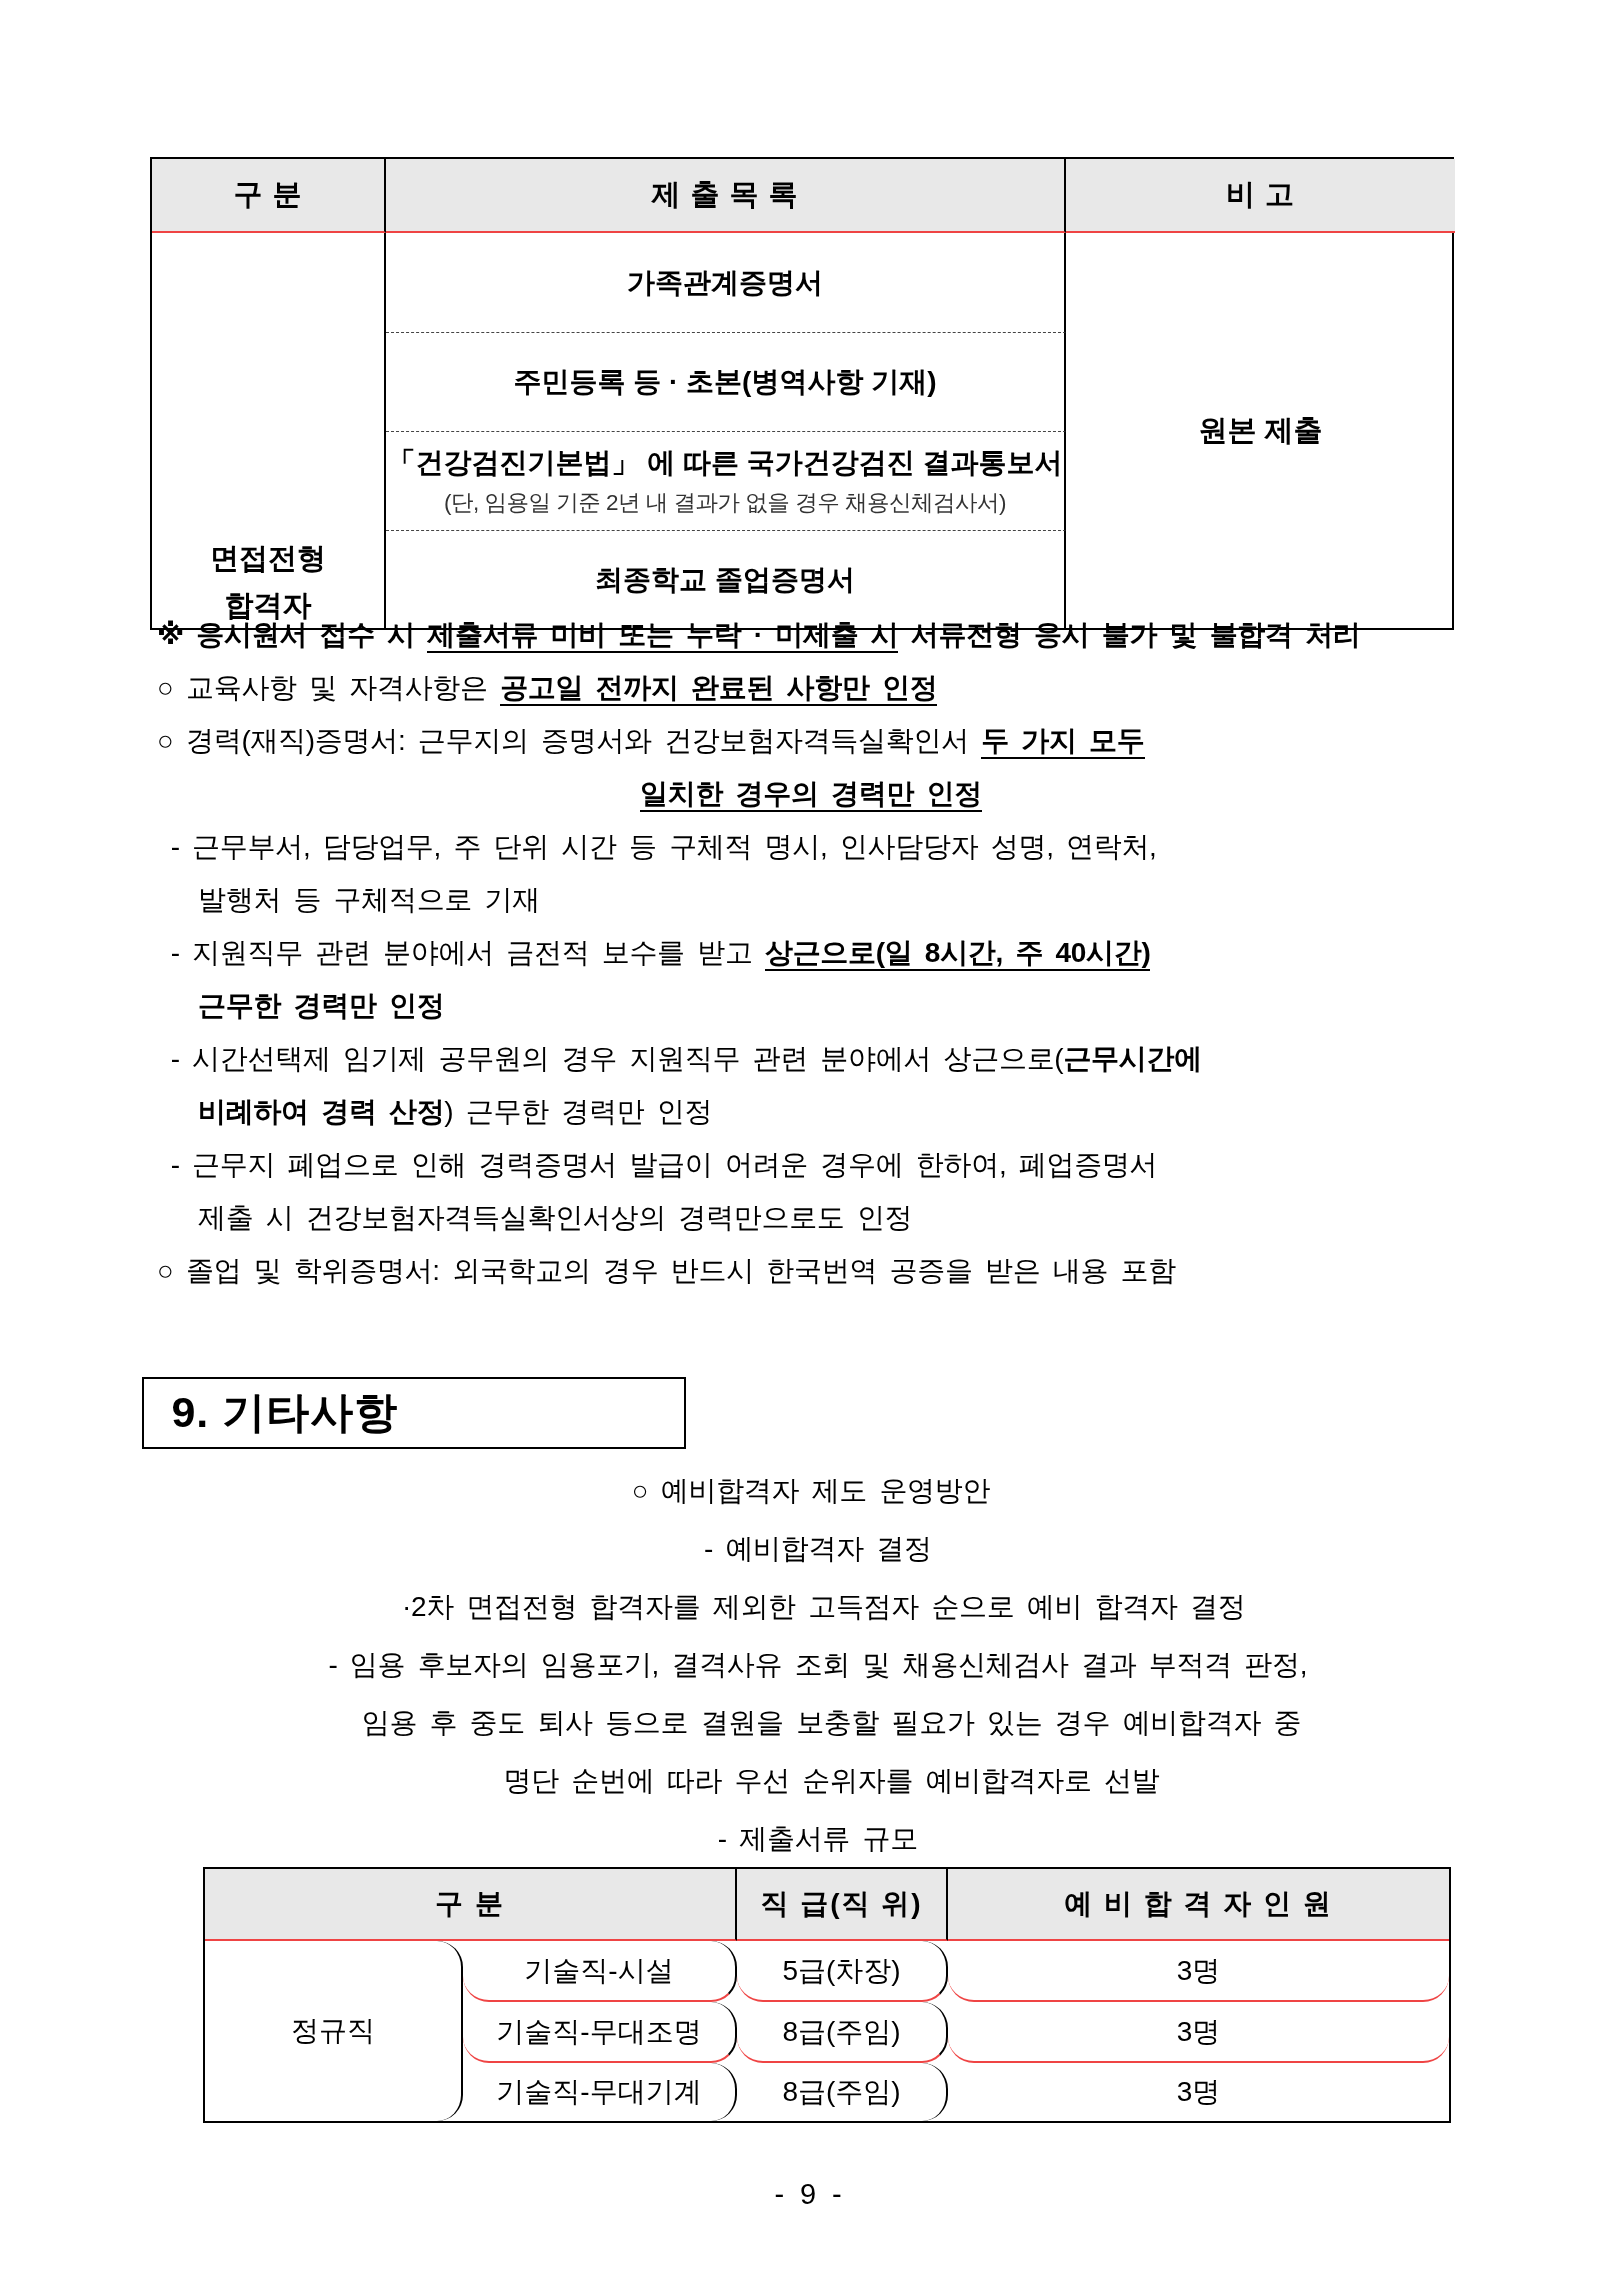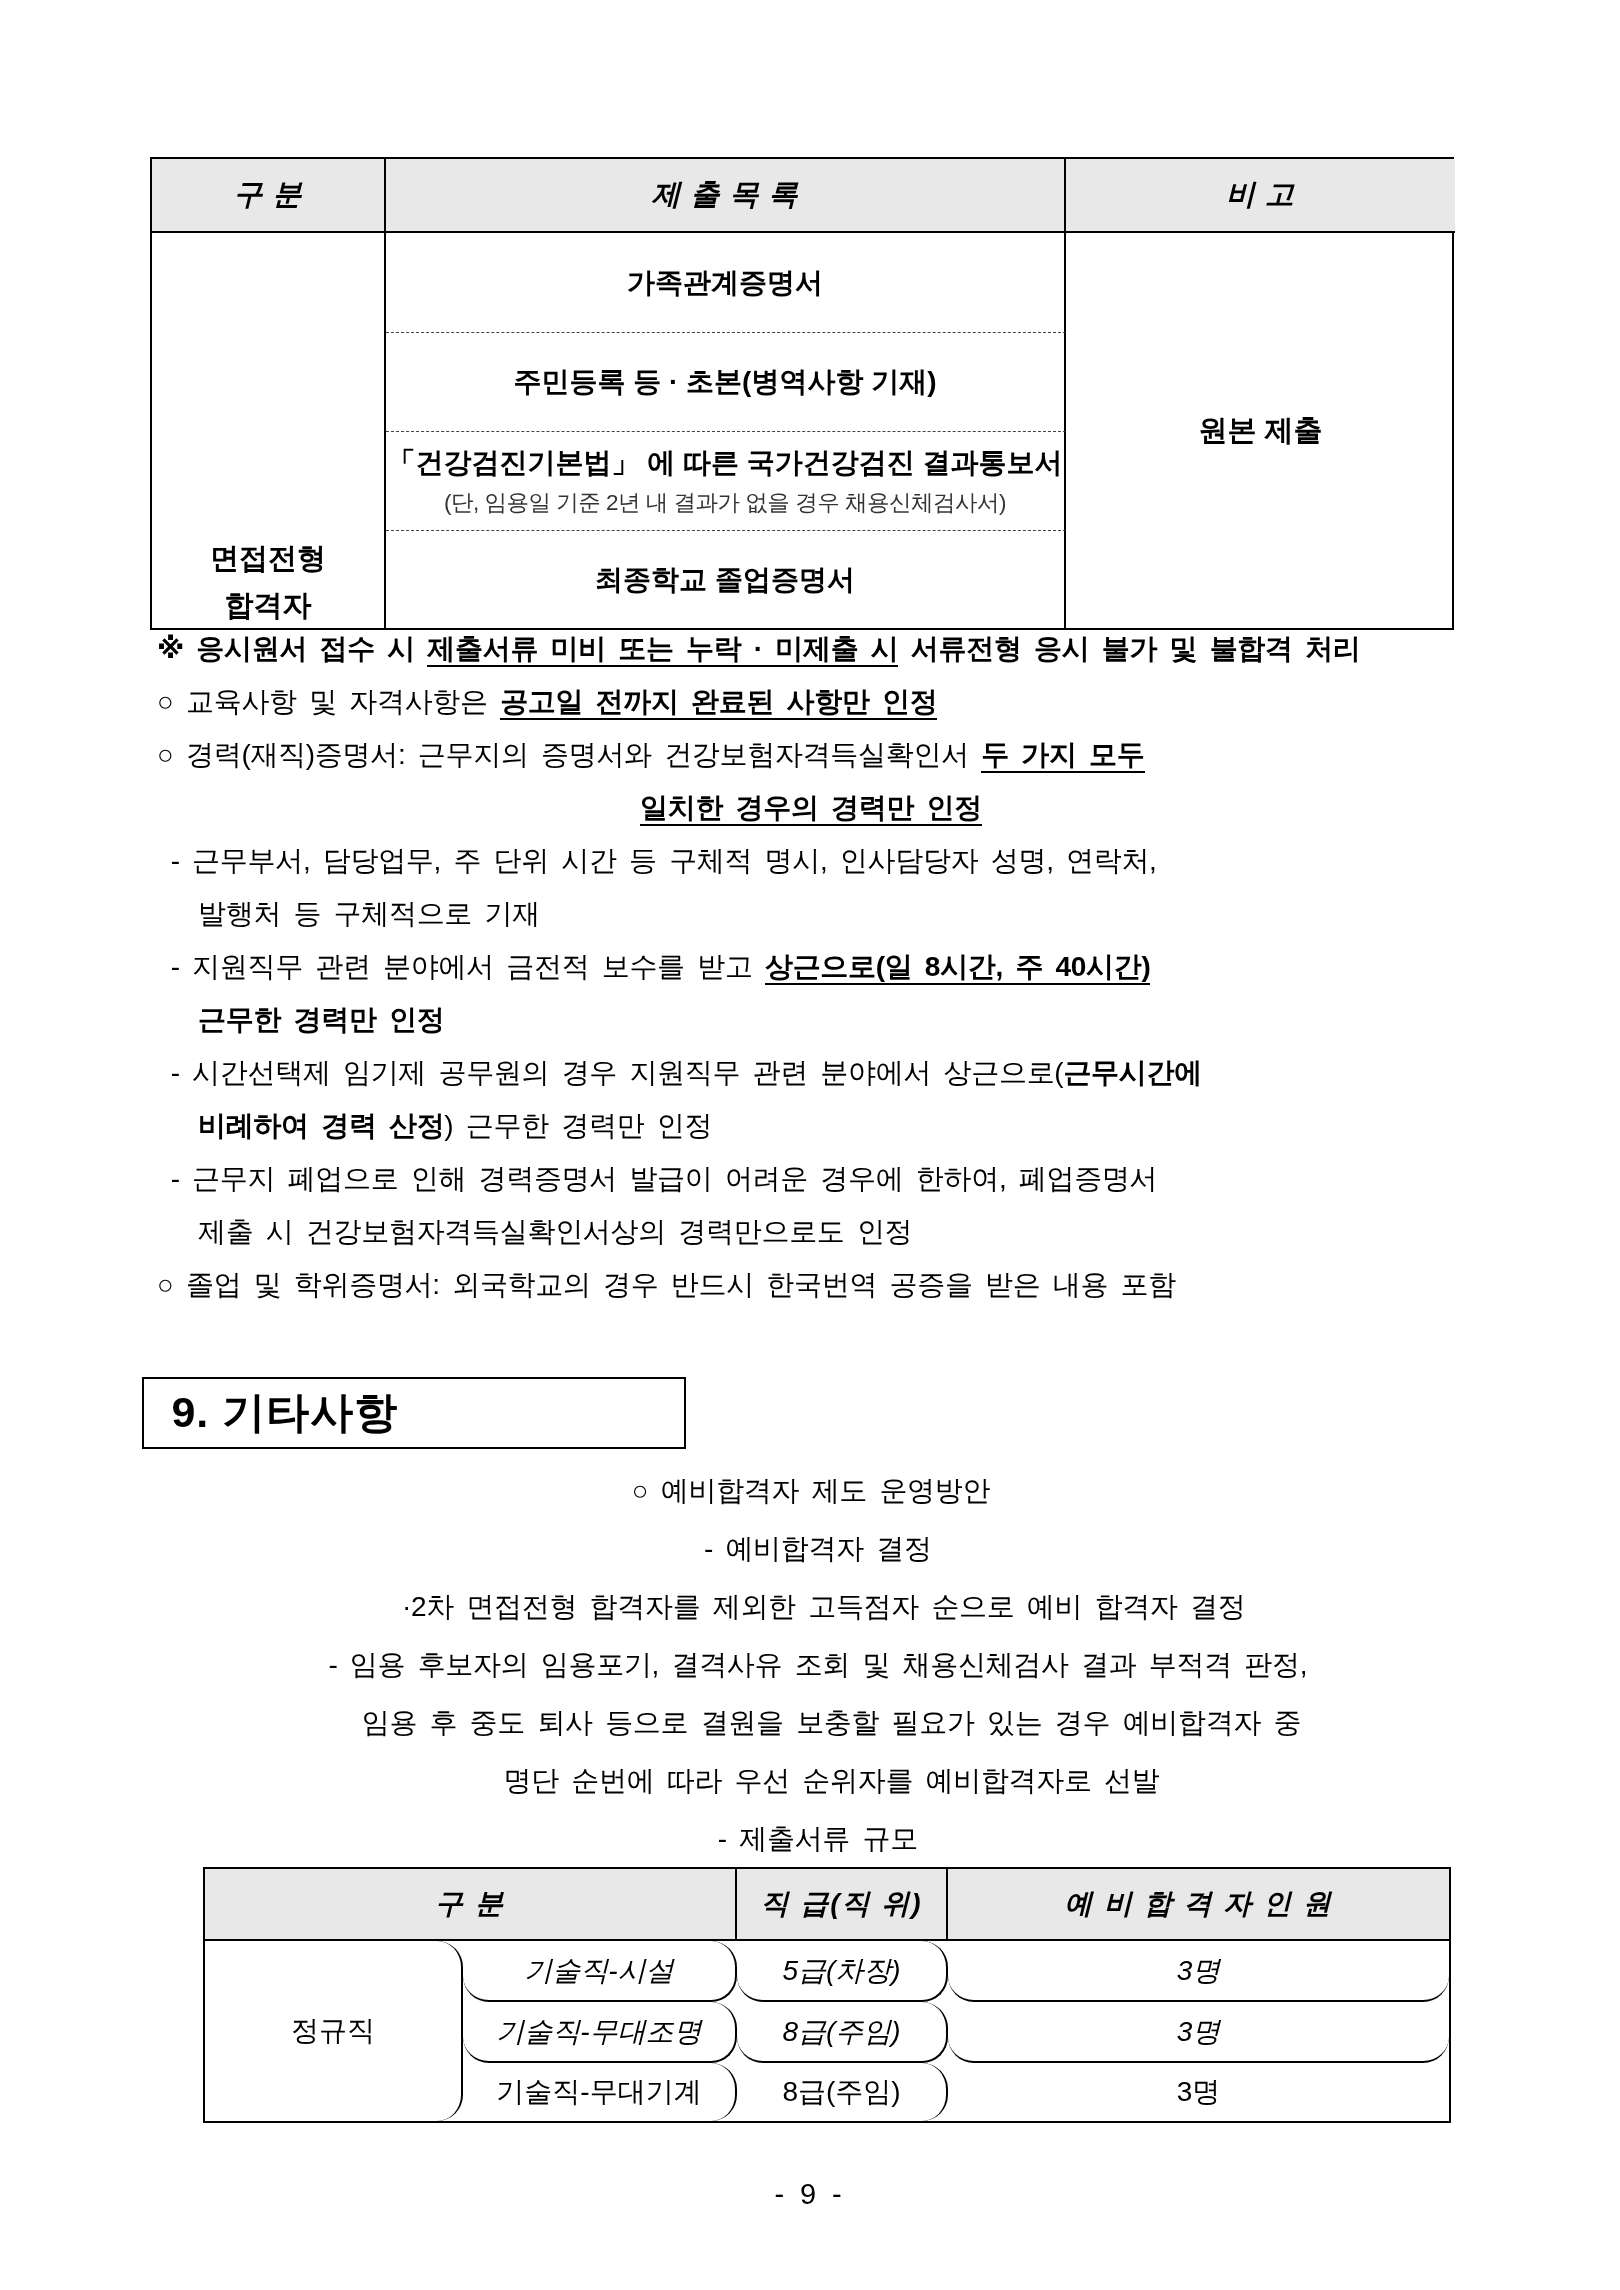--- a/index.html
+++ b/index.html
@@ -9,33 +9,33 @@
     background:#ffffff;
     font-family:"Liberation Sans","DejaVu Sans",sans-serif;
     color:#000;
     overflow:hidden;
   }
   
   .gtable{position:absolute;display:grid;border:2.9px solid #000;box-sizing:border-box;background:#fff;}
   .gc{box-sizing:border-box;display:flex;flex-direction:column;align-items:center;justify-content:center;text-align:center;}
   .hdr{background:#e8e8e8;font-weight:700;font-size:29px;letter-spacing:1px;}
   .br{border-right:2px solid #000;}
-  .bb{border-bottom:2px solid #000000;font-style:italic;}
+  .bb{border-bottom:2px solid #ef4444;}
   .bdash{border-bottom:1px dashed #444;}
   
   .t1{left:150px;top:157px;width:1304px;height:473px;
       grid-template-columns:234px 680px 389px;
       grid-template-rows:74px 100px 99px 99px 1fr;}
   .t1 .cell-txt{font-size:28px;font-weight:700;line-height:1.35;}
   .subnote{font-size:22.5px;font-weight:400;color:#333;margin-top:5.9px;letter-spacing:-0.5px;}
   .cat-cell{grid-column:1;grid-row:2 / span 4;font-size:29px;font-weight:700;line-height:1.6;justify-content:flex-end;}
   .remark-cell{grid-column:3;grid-row:2 / span 4;font-size:29px;font-weight:700;}
   
   .notes{position:absolute;left:157px;width:1308px;}
-  .n1{top:622px;}
+  .n1{top:608px;}
   .n2{top:1462px;text-align:center;}
   .ln{height:53px;line-height:53px;font-size:28px;white-space:nowrap;word-spacing:4.9px;letter-spacing:-0.3px;}
   .n2 .ln{height:58px;line-height:58px;}
   .b{font-weight:700;}
   .u{font-weight:700;border-bottom:2.9px solid #000;padding-bottom:1px;}
   .pad-dash{padding-left:13.7px;}
   .pad-cont{padding-left:41px;}
   .pad-dot{padding-left:25.5px;}
   .center-cont{text-align:center;}
   

